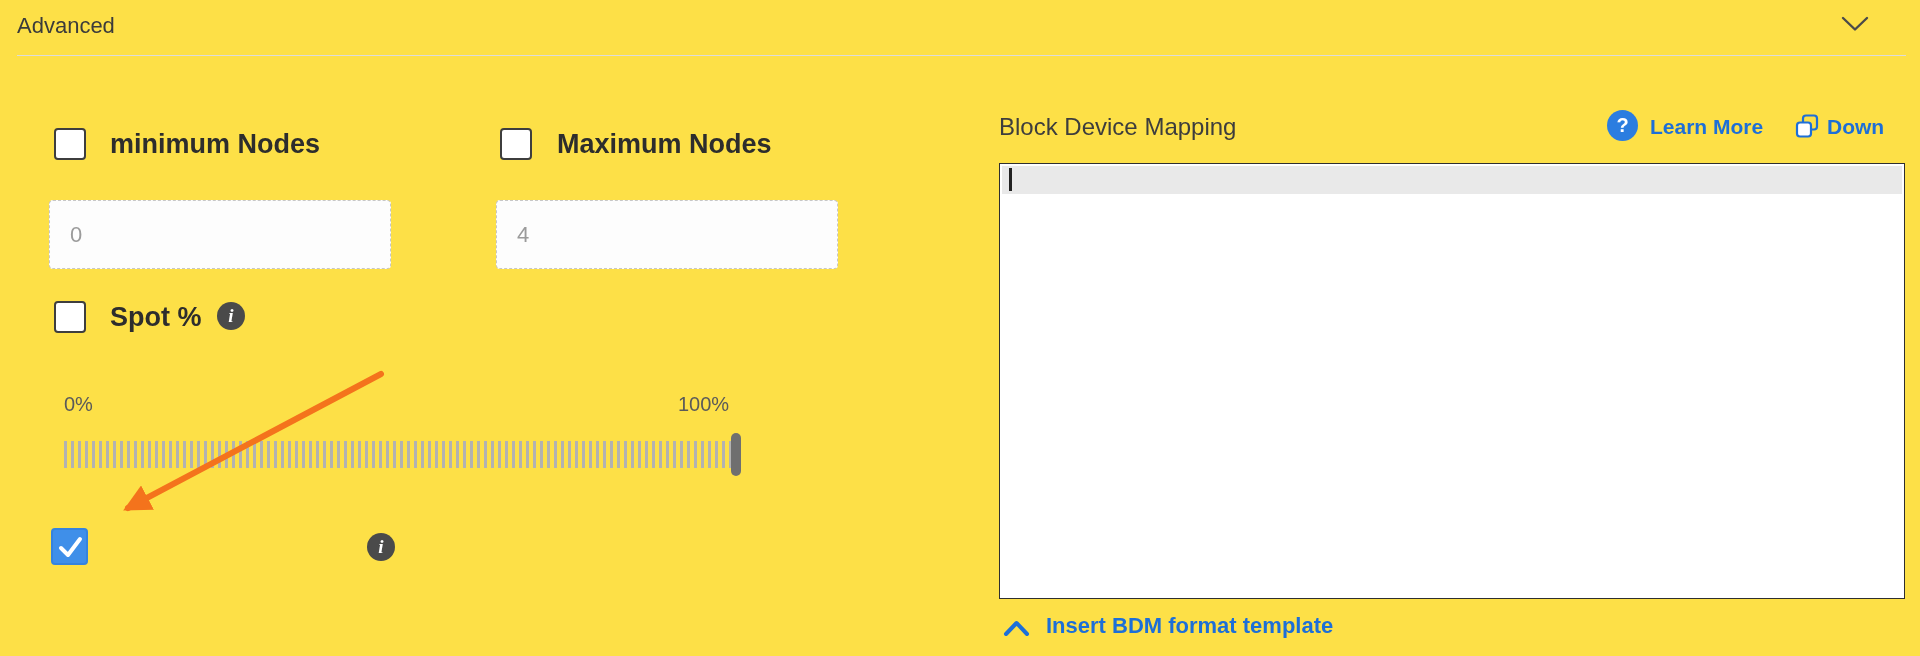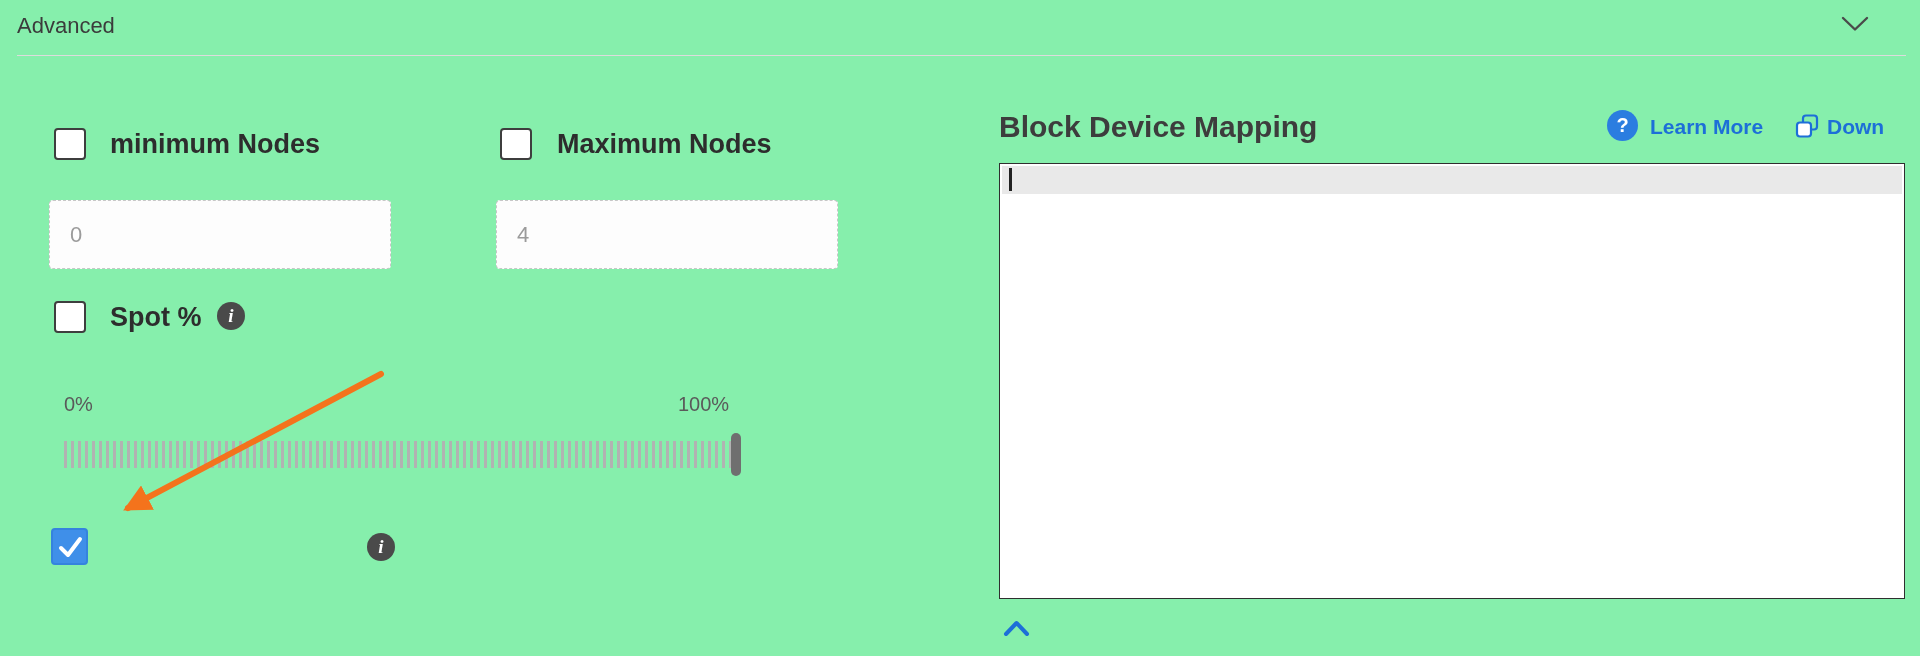--- a/index.html
+++ b/index.html
@@ -1,17 +1,17 @@
 <!DOCTYPE html>
 <html><head>
 <meta charset="utf-8">
 <style>
   * { margin:0; padding:0; box-sizing:border-box; }
   html,body { width:1920px; height:656px; background:#ffffff; font-family:"Liberation Sans", sans-serif; }
-  .canvas { position:relative; width:1920px; height:656px; background:#86efac; overflow:hidden; }
+  .canvas { position:relative; width:1920px; height:656px; background:#fde047; overflow:hidden; }
 
   
   .adv-title { position:absolute; left:17px; top:11px; font-size:22px; line-height:30px; font-weight:500; color:#3b3b3b; }
   .header-chevron { position:absolute; left:1841px; top:16px; width:28px; height:17px; cursor:pointer; }
   .divider { position:absolute; left:17px; top:55px; width:1889px; height:1px; background:#dcdcdc; }
 
   
   .cb { position:absolute; width:32px; height:32px; background:#fff; border:2px solid #3e3e3e; border-radius:4px; cursor:pointer; }
   .cb--checked { width:37px; height:37px; background:#3f8fe9; border:2px solid #3583de; }
   .cb--checked svg { position:absolute; left:1px; top:1px; }
@@ -23,21 +23,21 @@
 
   
   .info { position:absolute; width:28px; height:28px; border-radius:50%; background:#4a4a4a; color:#fff; display:flex; align-items:center; justify-content:center; font-family:"Liberation Serif", serif; font-style:italic; font-weight:bold; font-size:19px; cursor:pointer; user-select:none; }
 
   
   .slider-label { position:absolute; font-size:20px; line-height:24px; color:#5a5a5a; }
   .ticks { position:absolute; left:64px; top:441px; width:672px; height:27px; background:repeating-linear-gradient(to right, #b2b2b2 0 3px, transparent 3px 7px); cursor:pointer; }
   .handle { position:absolute; left:731px; top:433px; width:10px; height:43px; background:#6f6f6f; border-radius:5px; cursor:grab; }
 
   
-  .bdm-title { position:absolute; left:999px; top:112px; font-size:30px; line-height:30px; font-weight:700; color:#3d3d3d; }
+  .bdm-title { position:absolute; left:999px; top:112px; font-size:24px; line-height:30px; font-weight:400; color:#3d3d3d; }
   .help-badge { position:absolute; left:1607px; top:110px; width:31px; height:31px; border-radius:50%; background:#2b7de0; color:#fff; font-weight:bold; font-size:20px; display:flex; align-items:center; justify-content:center; cursor:pointer; }
   .link { position:absolute; color:#1d6fd8; font-size:21px; line-height:28px; font-weight:600; cursor:pointer; white-space:nowrap; }
   .copy-icon { position:absolute; left:1794px; top:113px; width:27px; height:27px; cursor:pointer; }
 
   .editor { position:absolute; left:999px; top:163px; width:906px; height:436px; background:#fff; border:1.5px solid #2f2f2f; cursor:text; }
   .active-line { position:absolute; left:2px; right:2px; top:2px; height:28px; background:#e9e9e9; }
   .caret { position:absolute; left:9px; top:4px; width:3px; height:23px; background:#222; }
 
   .insert-chevron { position:absolute; left:1003px; top:620px; width:27px; height:17px; cursor:pointer; }
   .insert-link { position:absolute; left:1046px; top:612px; font-size:22px; }
@@ -99,14 +99,15 @@
 
   <div class="editor">
     <div class="active-line"></div>
     <div class="caret"></div>
     <span></span>
   </div>
 
   <svg class="insert-chevron" viewBox="0 0 27 17">
     <polyline points="3,14 13.5,3 24,14" fill="none" stroke="#1d6fd8" stroke-width="4" stroke-linecap="round" stroke-linejoin="round"></polyline>
   </svg>
+  <div class="link insert-link">Insert BDM format template</div>
 
 </div>
 
 </body></html>

